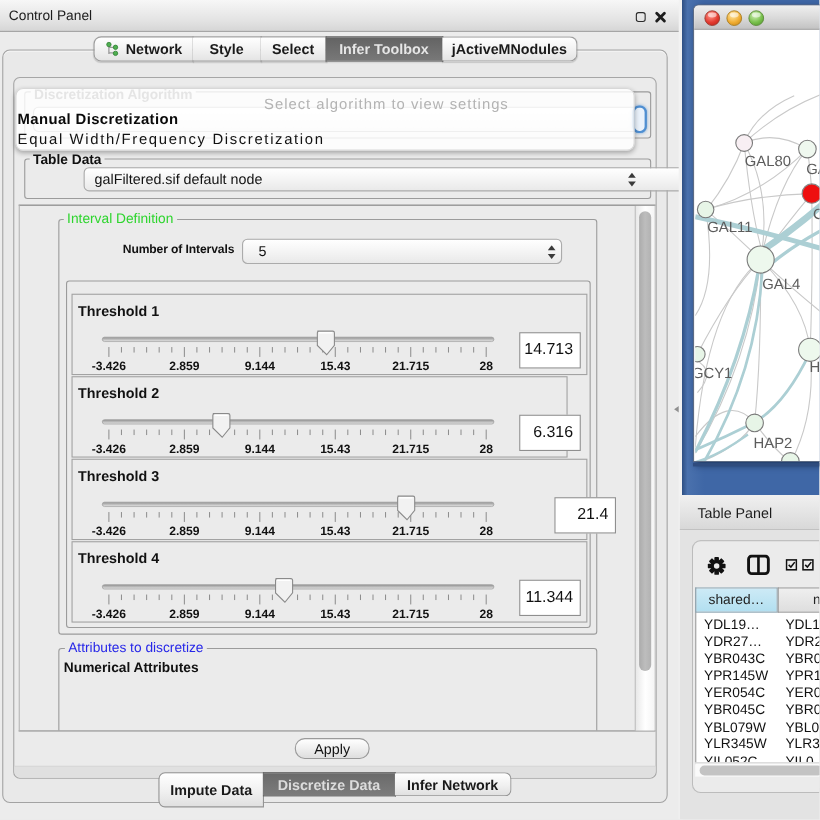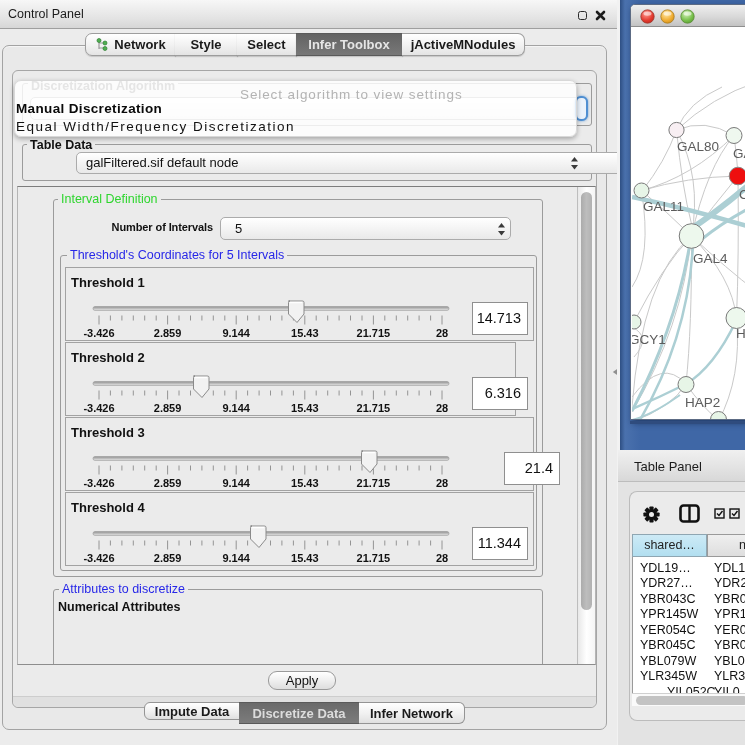--- a/index.html
+++ b/index.html
@@ -49,21 +49,20 @@
 <div class="abs" style="left:563px;top:5px;width:11px;height:418px;background:linear-gradient(90deg,#ababab,#bdbdbd 50%,#b2b2b2);border-radius:6px;"></div>
 <div class="abs" style="left:35px;top:12px;width:490px;height:378px;border:1px solid #9b9b9b;border-radius:3px;"></div>
 <div class="abs" style="left:40px;top:5px;background:#ebebeb;padding:0 3px;font-size:12.5px;color:#2ed52e;">Interval Definition</div>
 <div class="abs" style="left:80px;top:34px;width:115px;text-align:right;font-size:11px;letter-spacing:-0.1px;font-weight:bold;color:#111;">Number of Intervals</div>
 <div class="abs" style="left:202px;top:30px;width:291px;height:23px;background:linear-gradient(#ffffff,#f2f2f2 60%,#e9e9e9);border:1px solid #ababab;border-radius:5px;font-size:13px;color:#111;line-height:21px;padding-left:14px;">5</div>
 <svg class="abs" style="left:479px;top:36px;" width="9" height="13" viewBox="0 0 9 13">
       <path d="M4.5 0L8 4.5H1Z" fill="#3a3a3a"></path>
       <path d="M4.5 12.5L8 8H1Z" fill="#3a3a3a"></path>
     </svg>
 <div class="abs" style="left:42px;top:68px;width:477px;height:316px;border:1px solid #9b9b9b;border-radius:3px;"></div>
-<div class="abs" style="left:49px;top:61px;background:#ebebeb;padding:0 3px;font-size:12.5px;color:#2727e8;">Threshold's Coordinates for 5 Intervals</div>
 <div class="abs" style="left:47px;top:80px;width:469px;height:74px;border:1px solid #a2a2a2;background:#ebebeb;">
       <div class="abs" style="left:5px;top:7px;font-size:13px;font-weight:bold;color:#111;">Threshold 1</div>
       <svg class="abs" style="left:0;top:0;" width="469" height="74" viewBox="0 0 469 74">
         <defs>
           <linearGradient id="tr80" x1="0" y1="0" x2="0" y2="1">
             <stop offset="0" stop-color="#8f8f8f"></stop>
             <stop offset="0.5" stop-color="#bcbcbc"></stop>
             <stop offset="1" stop-color="#e6e6e6"></stop>
           </linearGradient>
         </defs>
@@ -147,21 +146,21 @@
         <path d="M184.5 33 h14 a1.5 1.5 0 0 1 1.5 1.5 V46 L193.0 54.5 L184.5 46 V34.5 a1.5 1.5 0 0 1 1.5 -1.5 Z" fill="#f2f2f2" stroke="#8a8a8a" stroke-width="1"></path>
         <path d="M186.0 34.5 h12" stroke="#ffffff" stroke-width="1.5"></path>
       </svg>
       <div class="abs" style="left:406px;top:34px;width:56px;height:33px;background:#fff;border:1px solid #8f8f8f;text-align:right;font-size:14.5px;color:#111;line-height:31px;padding-right:6px;">11.344</div>
     </div>
     <div class="abs" style="left:35px;top:402px;width:490px;height:90px;border:1px solid #9b9b9b;border-radius:3px;"></div>
 <div class="abs" style="left:41px;top:395px;background:#ebebeb;padding:0 3px;font-size:12.5px;color:#2727e8;">Attributes to discretize</div>
 <div class="abs" style="left:40px;top:413px;font-size:12.5px;font-weight:bold;color:#111;">Numerical Attributes</div>
 </div>
 <div class="abs" style="left:268px;top:671px;width:68px;height:19px;background:linear-gradient(#ffffff,#efefef 50%,#dedede);border:1px solid #9a9a9a;border-radius:9px;text-align:center;font-size:13px;color:#111;line-height:17px;">Apply</div>
-<div class="abs" style="left:144px;top:702px;width:96px;height:18px;background:linear-gradient(#ffffff,#f0f0f0 55%,#e0e0e0);color:#1a1a1a;border:1px solid #949494;border-radius:6px 0 0 6px;display:flex;align-items:center;justify-content:center;font-size:13px;font-weight:bold;z-index:5;">Impute Data</div>
+<div class="abs" style="left:144px;top:702px;width:96px;height:32px;background:linear-gradient(#ffffff,#f0f0f0 55%,#e0e0e0);color:#1a1a1a;border:1px solid #949494;border-radius:6px 0 0 6px;display:flex;align-items:center;justify-content:center;font-size:13px;font-weight:bold;z-index:5;">Impute Data</div>
 <div class="abs" style="left:239px;top:702px;width:121px;height:22px;background:linear-gradient(#6a6a6a,#7c7c7c);color:#dcdcdc;border:1px solid #5a5a5a;border-left:none;display:flex;align-items:center;justify-content:center;font-size:13px;font-weight:bold;z-index:5;">Discretize Data</div>
 <div class="abs" style="left:359px;top:702px;width:106px;height:22px;background:linear-gradient(#ffffff,#f0f0f0 55%,#e0e0e0);color:#1a1a1a;border:1px solid #949494;border-radius:0 6px 6px 0;border-left:none;display:flex;align-items:center;justify-content:center;font-size:13px;font-weight:bold;z-index:5;">Infer Network</div>
 <div class="abs" style="left:617px;top:0;width:4px;height:745px;background:#f2f2f2;"></div>
 <div class="abs" style="left:620px;top:0;width:125px;height:450px;background:linear-gradient(90deg,#2e4f83 0px,#4a71ad 5px,#3f67a6 20px,#3f67a6);"></div>
 <div class="abs" style="left:630px;top:4px;width:130px;height:416px;border:1px solid #5c6b84;border-radius:5px 0 0 0;box-shadow:2px 3px 6px rgba(10,25,55,0.55);overflow:hidden;background:#fff;">
 <div class="abs" style="left:0;top:0;width:130px;height:22px;background:linear-gradient(#efefef,#d9d9d9 55%,#c3c3c3);border-bottom:1px solid #8e8e8e;"></div>
 <svg class="abs" style="left:9px;top:4px;" width="66" height="15" viewBox="0 0 66 15">
 <defs>
 <radialGradient id="rg" cx="0.4" cy="0.3" r="0.9">
           <stop offset="0" stop-color="#ff9a90"></stop>
@@ -289,16 +288,16 @@
     <div class="abs" style="left:8px;top:50.0px;font-size:12.5px;color:#111;">YPR145W</div>
     <div class="abs" style="left:82px;top:50.0px;font-size:12.5px;color:#111;">YPR1</div>
     <div class="abs" style="left:8px;top:65.5px;font-size:12.5px;color:#111;">YER054C</div>
     <div class="abs" style="left:82px;top:65.5px;font-size:12.5px;color:#111;">YER0</div>
     <div class="abs" style="left:8px;top:81.0px;font-size:12.5px;color:#111;">YBR045C</div>
     <div class="abs" style="left:82px;top:81.0px;font-size:12.5px;color:#111;">YBR0</div>
     <div class="abs" style="left:8px;top:96.5px;font-size:12.5px;color:#111;">YBL079W</div>
     <div class="abs" style="left:82px;top:96.5px;font-size:12.5px;color:#111;">YBL0</div>
     <div class="abs" style="left:8px;top:112.0px;font-size:12.5px;color:#111;">YLR345W</div>
     <div class="abs" style="left:82px;top:112.0px;font-size:12.5px;color:#111;">YLR3</div>
-    <div class="abs" style="left:8px;top:127.5px;font-size:12.5px;color:#111;margin-left:27px;">YIL052C</div>
+    <div class="abs" style="left:8px;top:127.5px;font-size:12.5px;color:#111;">YIL052C</div>
     <div class="abs" style="left:82px;top:127.5px;font-size:12.5px;color:#111;">YIL0</div>
   </div>
 <div class="abs" style="left:632px;top:693px;width:113px;height:13px;background:#fafafa;border-top:1px solid #d0d0d0;"></div>
 <div class="abs" style="left:636px;top:696px;width:112px;height:9px;background:#c3c3c3;border-radius:5px;"></div>
 </body></html>

